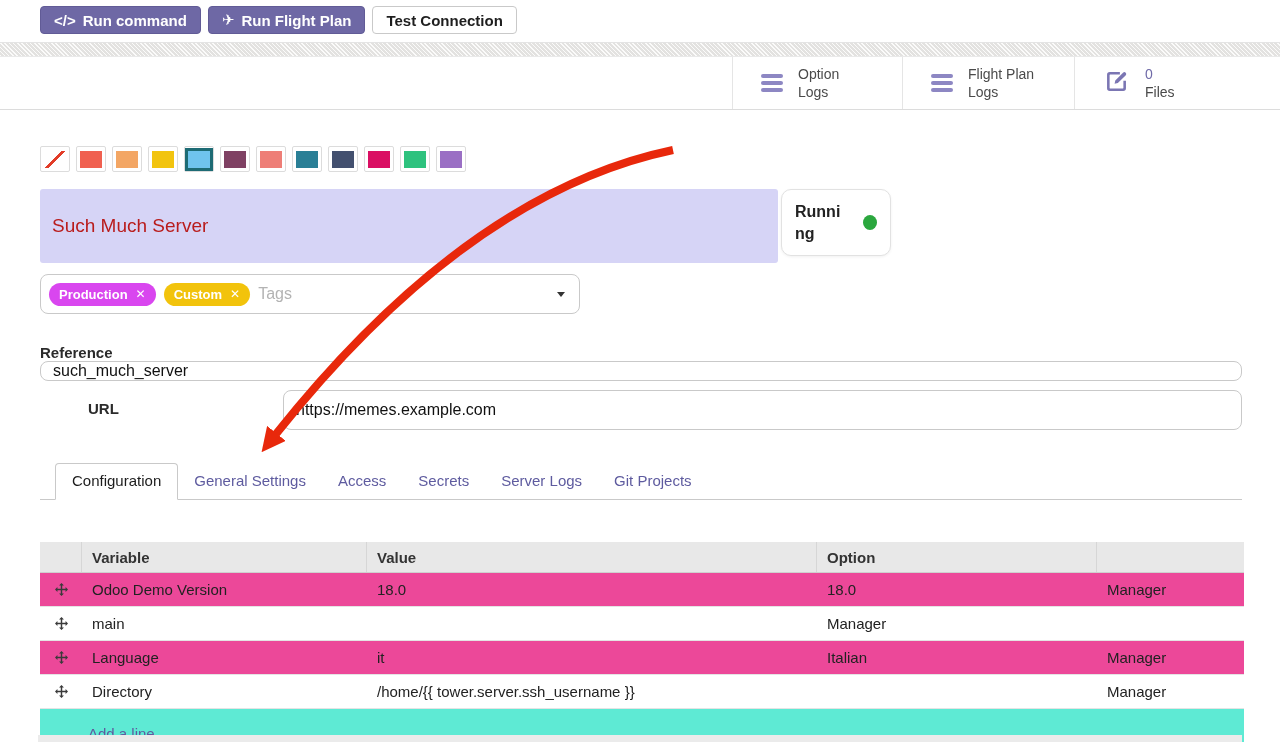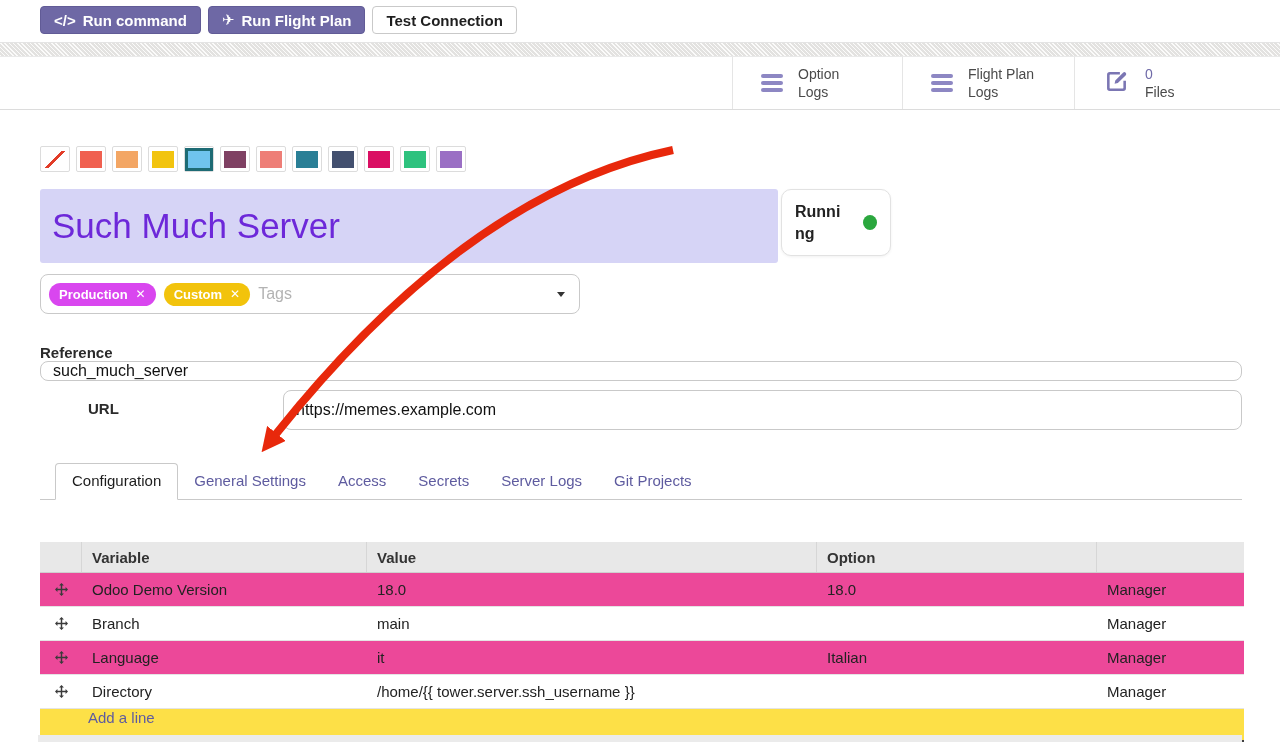--- a/index.html
+++ b/index.html
@@ -43,21 +43,21 @@
   .swatch-row { margin-top:36px; display:flex; gap:6px; }
   .swatch { width:30px; height:26px; background:#fff; border:1px solid #dcdcdc;
     border-radius:2px; display:flex; align-items:center; justify-content:center; cursor:pointer; }
   .swatch-fill { width:22px; height:17px; }
   .swatch.selected .swatch-fill { box-shadow:0 0 0 3px #1d6b74; }
   .swatch.none .swatch-fill { background:
       linear-gradient(135deg, transparent 44%, #e23c28 44%, #e23c28 54%, transparent 54%); }
 
   .title-row { margin-top:17px; display:flex; align-items:flex-start; gap:3px; }
   .title-input { width:738px; height:74px; background:#d6d4f6; border:none; outline:none;
-    border-radius:3px; font-size:35px; color:#6d28d9; padding:0 12px; font-family:inherit; }
+    border-radius:3px; font-size:19px; color:#b91c1c; padding:0 12px; font-family:inherit; }
   .status-card { width:110px; height:67px; background:#fff; border:1px solid #e2e2e2;
     border-radius:10px; box-shadow:0 1px 3px rgba(0,0,0,.06); display:flex; align-items:center;
     padding:0 13px; cursor:pointer; }
   .status-text { font-weight:bold; font-size:16px; line-height:1.35; width:52px;
     word-break:break-all; color:#222; }
   .status-dot { width:14px; height:15px; border-radius:50%; margin-left:auto; }
 
   .tags-select { margin-top:11px; width:540px; height:40px; border:1px solid #c9c9c9;
     border-radius:8px; display:flex; align-items:center; gap:8px; padding:0 14px 0 8px; cursor:text; }
   .tag-pill { height:23px; border-radius:12px; color:#fff; font-size:13px; font-weight:bold;
@@ -83,22 +83,22 @@
   .cfg-table { margin-top:42px; width:1204px; font-size:15px; }
   .t-head, .t-row { display:grid; grid-template-columns:42px 285px 450px 280px 147px; align-items:center; }
   .t-head { background:#e8e8e8; height:31px; font-weight:bold; color:#333;
     border-bottom:1px solid #cfcfcf; }
   .t-head .cell { border-right:1px solid #d6d6d6; height:100%; display:flex; align-items:center; }
   .t-head .cell:first-child { border-right:1px solid #d6d6d6; }
   .t-row { height:34px; border-bottom:1px solid #e4e4e4; background:#fff; }
   .t-row.odd { background:#ec4899; }
   .cell { padding-left:10px; overflow:hidden; white-space:nowrap; }
   .cell.handle { display:flex; justify-content:center; padding-left:0; cursor:grab; }
-  .add-row { height:34px; display:flex; align-items:flex-start; padding-left:48px; background:#fde047;
-    border-bottom:3px solid #404040; }
+  .add-row { height:34px; display:flex; align-items:flex-end; padding-left:48px; background:#5eead4;
+    border-bottom:1px solid #404040; }
   .add-link { color:#5e5b9f; font-size:15px; cursor:pointer; }
 
   .bottom-strip { position:absolute; left:38px; bottom:0; width:1204px; height:7px; background:#ebebeb; }
 
   .arrow-overlay { position:absolute; left:0; top:0; width:1280px; height:742px;
     pointer-events:none; z-index:50; }
 </style>
 </head>
 <body>
 
@@ -256,21 +256,20 @@
         <div class="cell">18.0</div>
         <div class="cell">Manager</div>
       </div>
 
       <div class="t-row">
         <div class="cell handle">
           <svg width="13" height="13" viewBox="0 0 16 16">
               <path d="M8 0 L11 3 L8.9 3 L8.9 7.1 L13 7.1 L13 5 L16 8 L13 11 L13 8.9 L8.9 8.9 L8.9 13 L11 13 L8 16 L5 13 L7.1 13 L7.1 8.9 L3 8.9 L3 11 L0 8 L3 5 L3 7.1 L7.1 7.1 L7.1 3 L5 3 Z" fill="#3a3a3a"></path>
             </svg>
         </div>
-        <div class="cell">Branch</div>
         <div class="cell">main</div>
         <div class="cell"></div>
         <div class="cell">Manager</div>
       </div>
 
       <div class="t-row odd">
         <div class="cell handle">
           <svg width="13" height="13" viewBox="0 0 16 16">
               <path d="M8 0 L11 3 L8.9 3 L8.9 7.1 L13 7.1 L13 5 L16 8 L13 11 L13 8.9 L8.9 8.9 L8.9 13 L11 13 L8 16 L5 13 L7.1 13 L7.1 8.9 L3 8.9 L3 11 L0 8 L3 5 L3 7.1 L7.1 7.1 L7.1 3 L5 3 Z" fill="#3a3a3a"></path>
             </svg>

